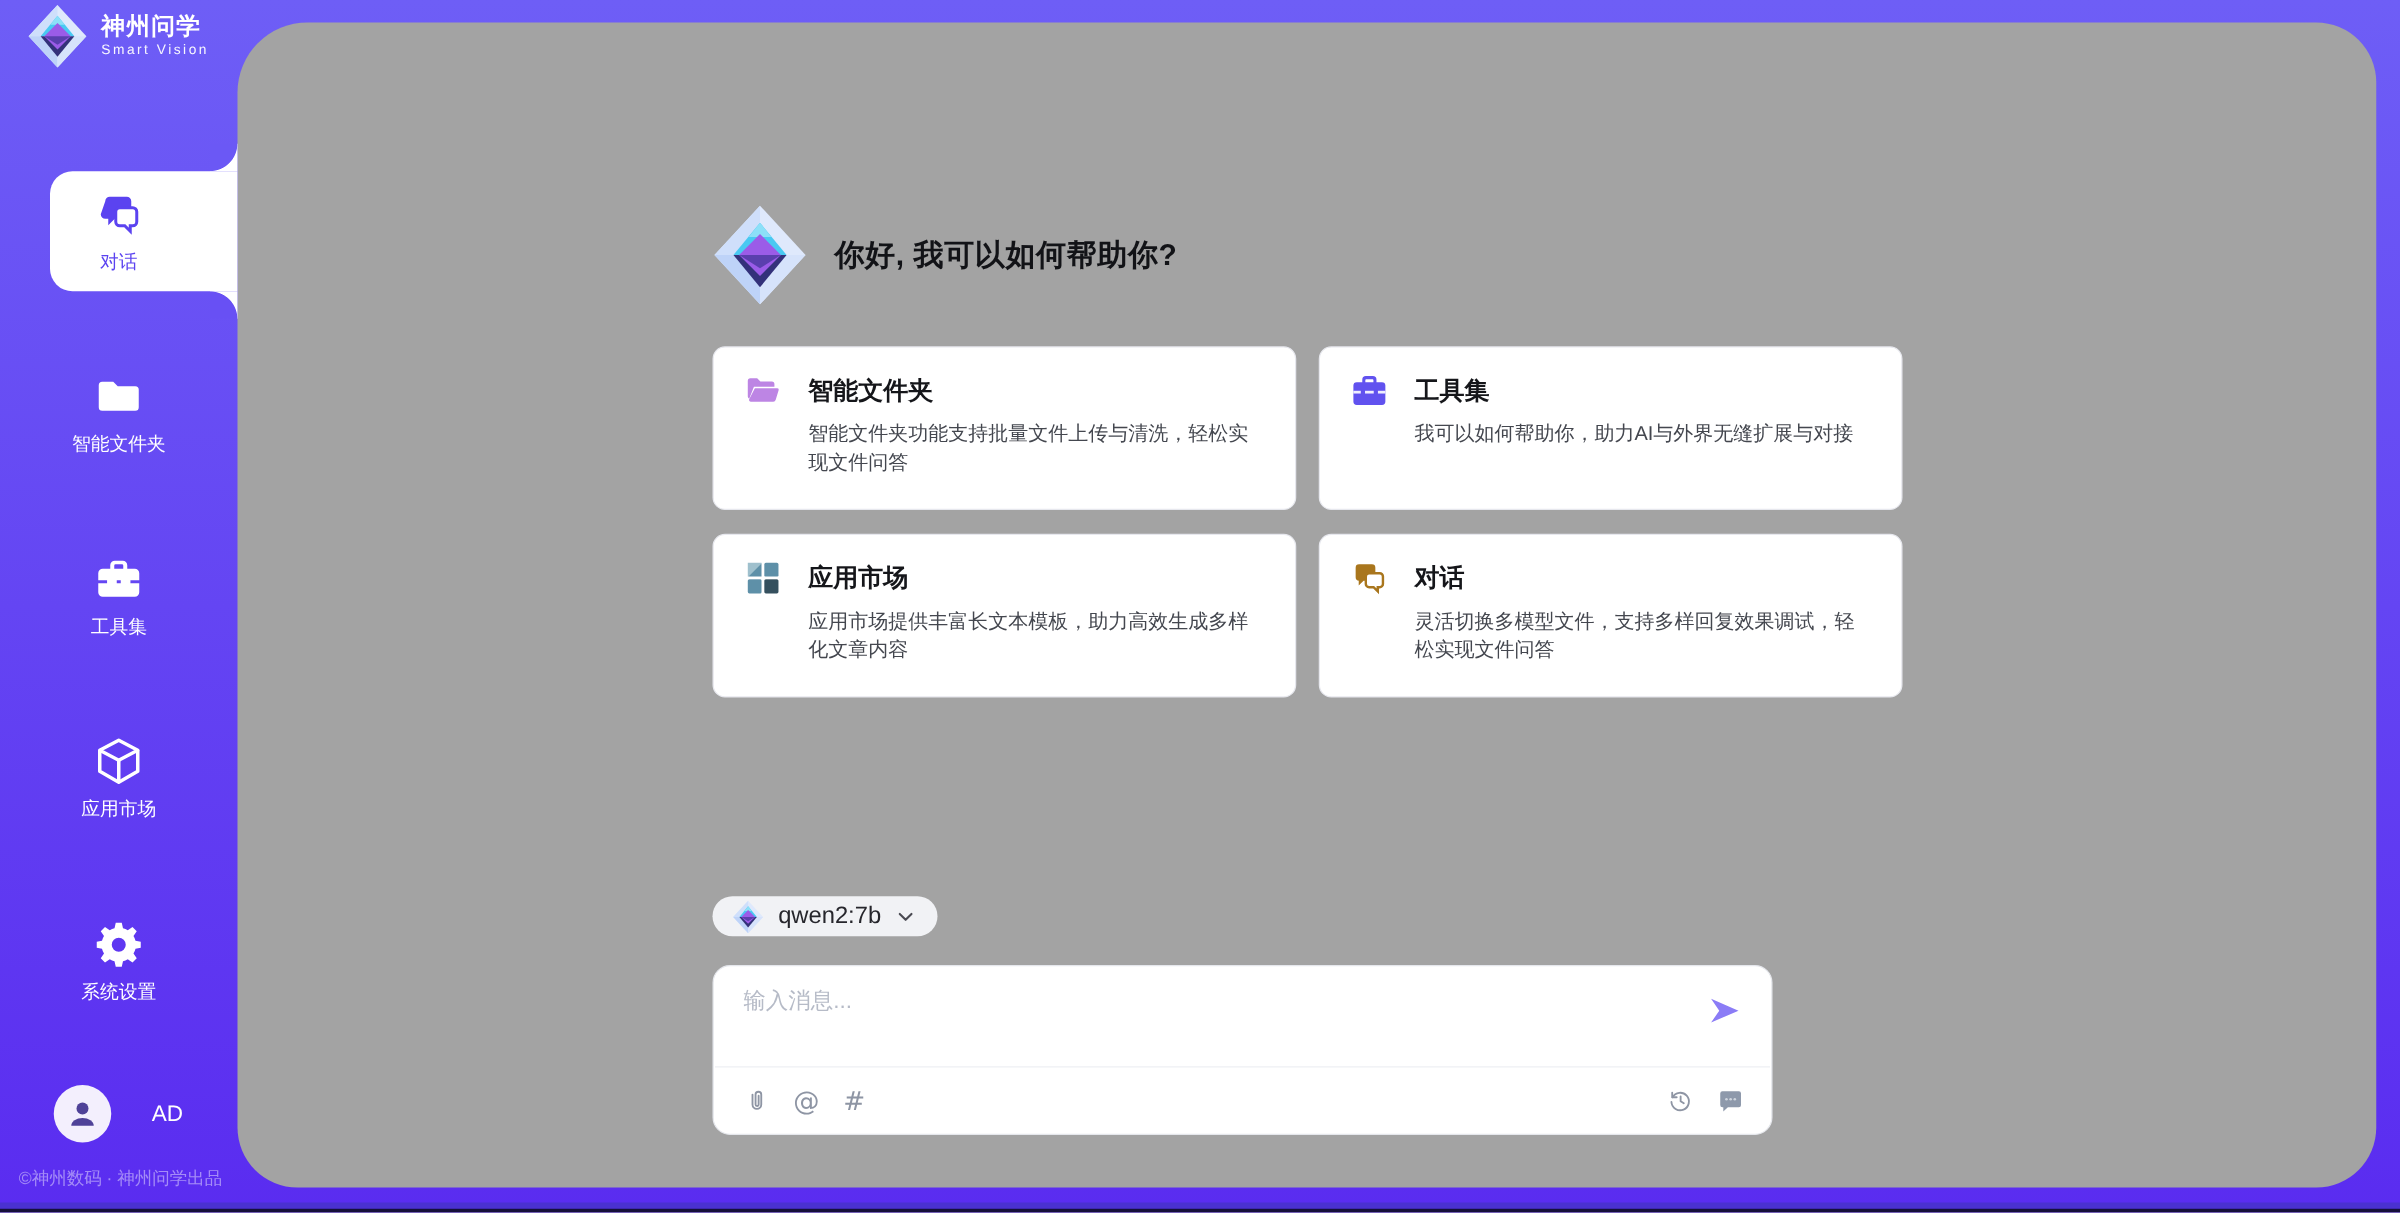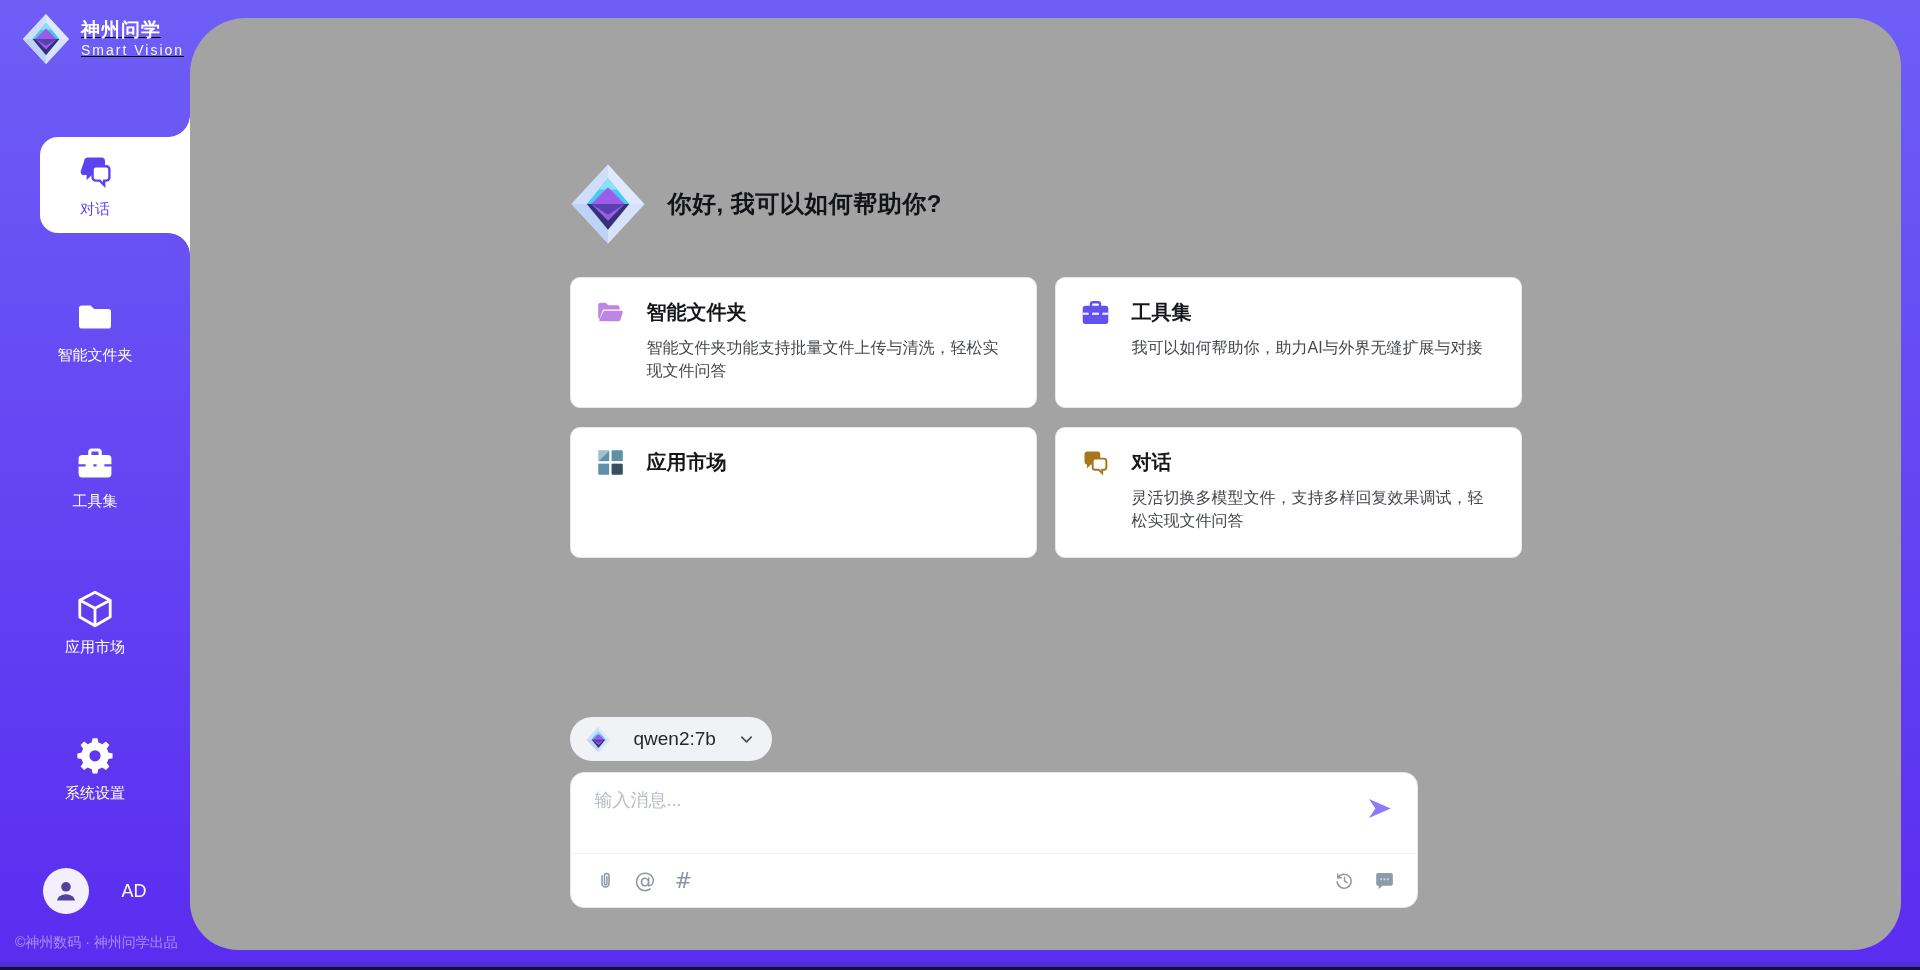--- a/index.html
+++ b/index.html
@@ -7,25 +7,25 @@
   body {
     font-family: "Liberation Sans", "DejaVu Sans", sans-serif;
     background: linear-gradient(180deg, #6e5ef6 0%, #5a2cf0 100%);
     position: relative;
   }
   .bottom-band { position:absolute; left:0; right:0; bottom:3px; height:5px; background:#4a31d0; }
   .bottom-line { position:absolute; left:0; right:0; bottom:0; height:3px; background:#15103a; }
 
   
   .sidebar { position:absolute; left:0; top:0; width:190px; height:100%; z-index:2; }
-  .logo-row { position:absolute; top:13px; left:20px; display:flex; align-items:center; gap:9px;text-decoration:underline; }
+  .logo-row { position:absolute; top:3px; left:20px; display:flex; align-items:center; gap:9px; }
   .logo-row svg { width:52px; height:52px; }
   .brand-text { color:#fff; line-height:1.1; }
   .brand-title { font-size:19px; font-weight:bold; letter-spacing:1px; }
-  .brand-sub { font-size:14px; letter-spacing:2px; margin-top:2px; opacity:.95; }
+  .brand-sub { font-size:11px; letter-spacing:2px; margin-top:2px; opacity:.95; }
 
   .nav-item { position:absolute; left:0; width:190px; height:96px; display:flex; flex-direction:column;
     align-items:center; justify-content:center; gap:9px; color:#fff; cursor:pointer; }
   .nav-item svg { width:40px; height:40px; flex:none; }
   .nav-label { font-size:15px; }
   .nav-item.active { left:40px; width:150px; padding-right:40px; background:#fff; color:#5b43f0;
     border-radius:18px 0 0 18px; }
   .nav-item.active::before { content:''; position:absolute; right:0; top:-22px; width:22px; height:22px;
     background: radial-gradient(circle at 0 0, #6b58f5 21.5px, #fff 22.2px); }
   .nav-item.active::after { content:''; position:absolute; right:0; bottom:-22px; width:22px; height:22px;
@@ -51,21 +51,21 @@
 
   .cards { position:absolute; top:259px; left:0; width:952px; display:grid;
     grid-template-columns:1fr 1fr; gap:19px 18px; }
   .card { height:131px; background:#fff; border:1px solid #e7e8ee; border-radius:10px;
     padding:21px 24px; display:flex; gap:21px; cursor:pointer; }
   .card-icon { width:31px; height:31px; flex:none; margin-top:-2px; }
   .card-title { font-size:20px; font-weight:bold; color:#15161a; margin-bottom:10px; }
   .card-desc { font-size:16px; line-height:23px; color:#44474f; }
 
   .model-row { position:absolute; top:699px; left:0; }
-  .pill { display:inline-flex; align-items:center; gap:23px; height:44px; padding:0 18px 0 16px;
+  .pill { display:inline-flex; align-items:center; gap:12px; height:32px; padding:0 18px 0 16px;
     background:#f1f2f5; border-radius:22px; cursor:pointer; }
   .pill svg.dm { width:25px; height:27px; }
   .pill-name { font-size:19px; color:#26262c; }
   .pill .chev { width:15px; height:15px; }
 
   .composer { position:absolute; top:754px; left:0; width:848px; height:136px; background:#fff;
     border:1px solid #e5e7ec; border-radius:14px; }
   .composer textarea { position:absolute; top:15px; left:24px; right:86px; height:58px; border:none;
     outline:none; resize:none; font-family:inherit; font-size:18px; color:#333; background:transparent; }
   .composer textarea::placeholder { color:#b6bbc7; }
@@ -203,20 +203,21 @@
             <path fill="#5e90a8" d="M2.5 11.5l9-9v9z"></path>
             <rect x="12.7" y="2.5" width="8.8" height="8.8" rx="1" fill="#5e90a8"></rect>
             <rect x="2.5" y="12.7" width="8.8" height="8.8" rx="1" fill="#5e90a8"></rect>
             <rect x="12.7" y="12.7" width="8.8" height="8.8" rx="1" fill="#35505e"></rect>
             <rect x="11" y="2" width="1.6" height="20" fill="#fff"></rect>
             <rect x="2" y="11" width="20" height="1.6" fill="#fff"></rect>
           </g>
         </svg>
         <div class="card-text">
           <div class="card-title">应用市场</div>
+          <div class="card-desc">应用市场提供丰富长文本模板，助力高效生成多样化文章内容</div>
         </div>
       </div>
 
       <div class="card">
         <svg class="card-icon" viewBox="0 0 24 24">
           <path fill="#a9761d" d="M3.5 5.5A2.1 2.1 0 0 1 5.6 3.4h8a2.1 2.1 0 0 1 2.1 2.1v6a2.1 2.1 0 0 1-2.1 2.1H8.4l-3 3v-3h.2a2.1 2.1 0 0 1-2.1-2.1z"></path>
           <path fill="#fff" stroke="#a9761d" stroke-width="1.5" d="M11.8 9h6.6a2 2 0 0 1 2 2v4.6a2 2 0 0 1-2 2h-1.2v2.6l-2.6-2.6h-2.8a2 2 0 0 1-2-2V11a2 2 0 0 1 2-2z"></path>
         </svg>
         <div class="card-text">
           <div class="card-title">对话</div>

